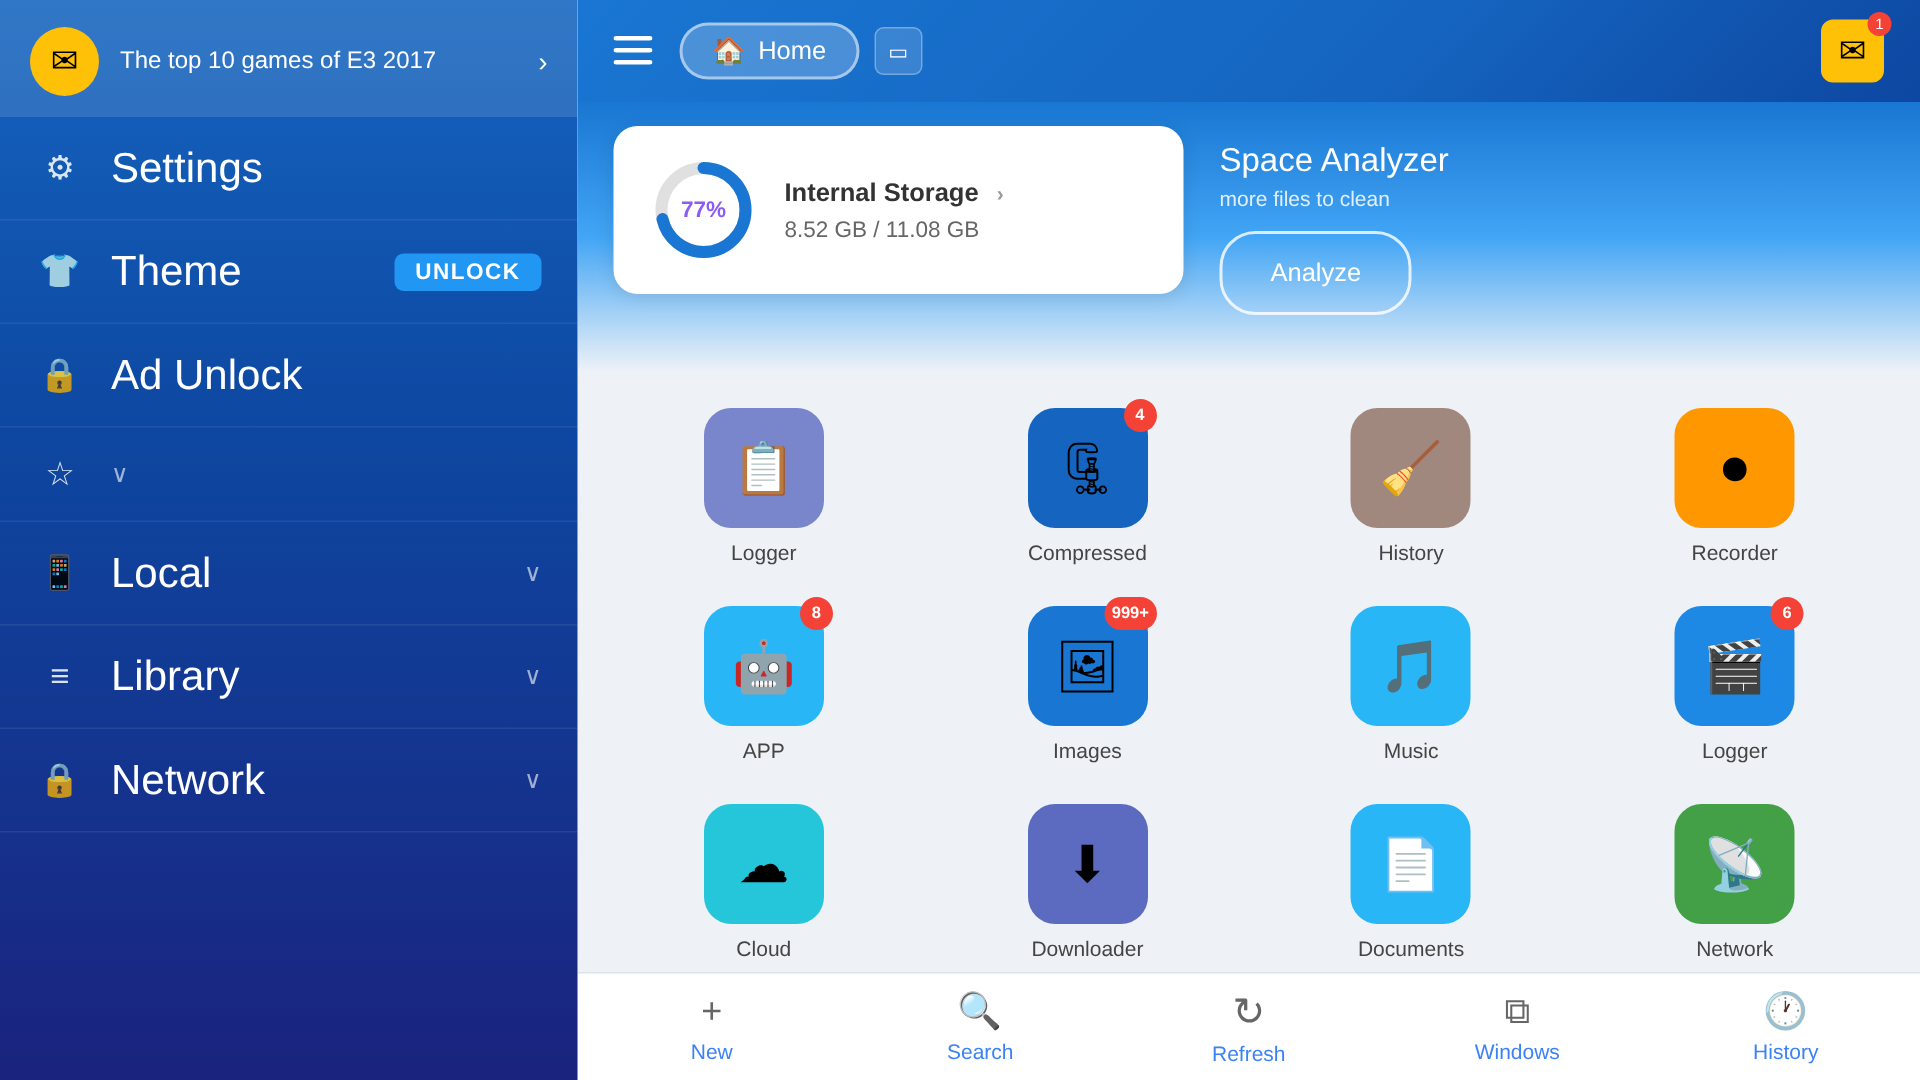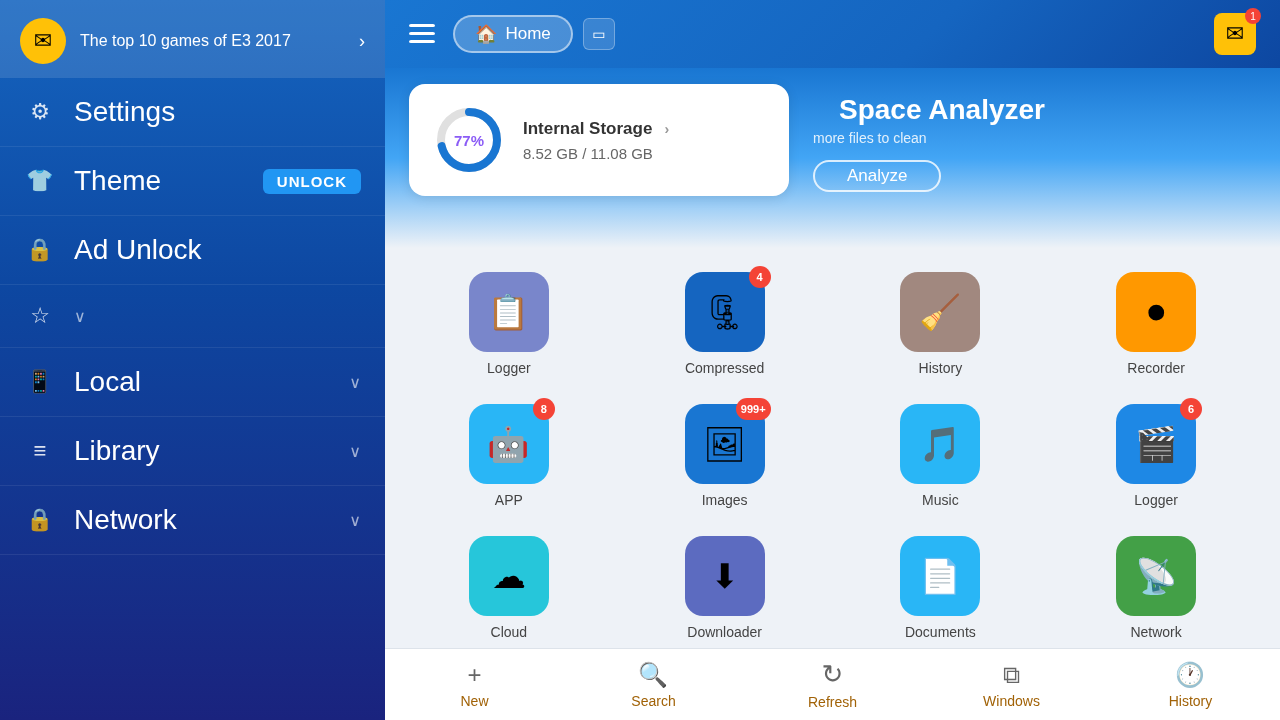--- a/index.html
+++ b/index.html
@@ -143,28 +143,28 @@
     .storage-info { flex: 1; }
     .storage-title {
       display: flex; align-items: center; gap: 12px;
       font-size: 17px; font-weight: 600; color: #333;
       margin-bottom: 6px;
     }
     .storage-arrow { color: #999; font-size: 14px; }
     .storage-size { font-size: 15px; color: #666; }
 
     .space-analyzer { color: #fff; padding-top: 10px; }
-    .sa-title { font-size: 28px; font-weight: 700; margin-bottom: 4px; margin-left: 26px; }
+    .sa-title { font-size: 22px; font-weight: 400; margin-bottom: 4px; }
     .sa-subtitle { font-size: 14px; opacity: 0.85; margin-bottom: 14px; }
     .analyze-btn {
       background: transparent;
       border: 2px solid rgba(255,255,255,0.8);
       color: #fff;
       border-radius: 24px;
-      padding: 4px 32px;
+      padding: 16px 32px;
       font-size: 17px;
       cursor: pointer;
     }
 
     
     #app-grid-wrapper {
       flex: 1;
       background: #eef2f7;
       padding: 16px 24px 8px;
       overflow-y: auto;
@@ -212,21 +212,21 @@
       display: flex;
       flex-direction: column;
       align-items: center;
       justify-content: center;
       cursor: pointer;
       gap: 4px;
       color: #555;
       font-size: 13px;
     }
     .bottom-btn .b-icon { font-size: 24px; color: #666; }
-    .bottom-btn .b-label { font-size: 14px; color: #a16207; }
+    .bottom-btn .b-label { font-size: 14px; color: #3b82f6; }
 
     
     svg.donut { width: 72px; height: 72px; transform: rotate(-90deg); }
     .donut-bg { fill: none; stroke: #e0e0e0; stroke-width: 8; }
     .donut-fill { fill: none; stroke: #1976D2; stroke-width: 8; stroke-linecap: round; }
   </style>
 </head>
 <body>
 
 <div id="sidebar">

